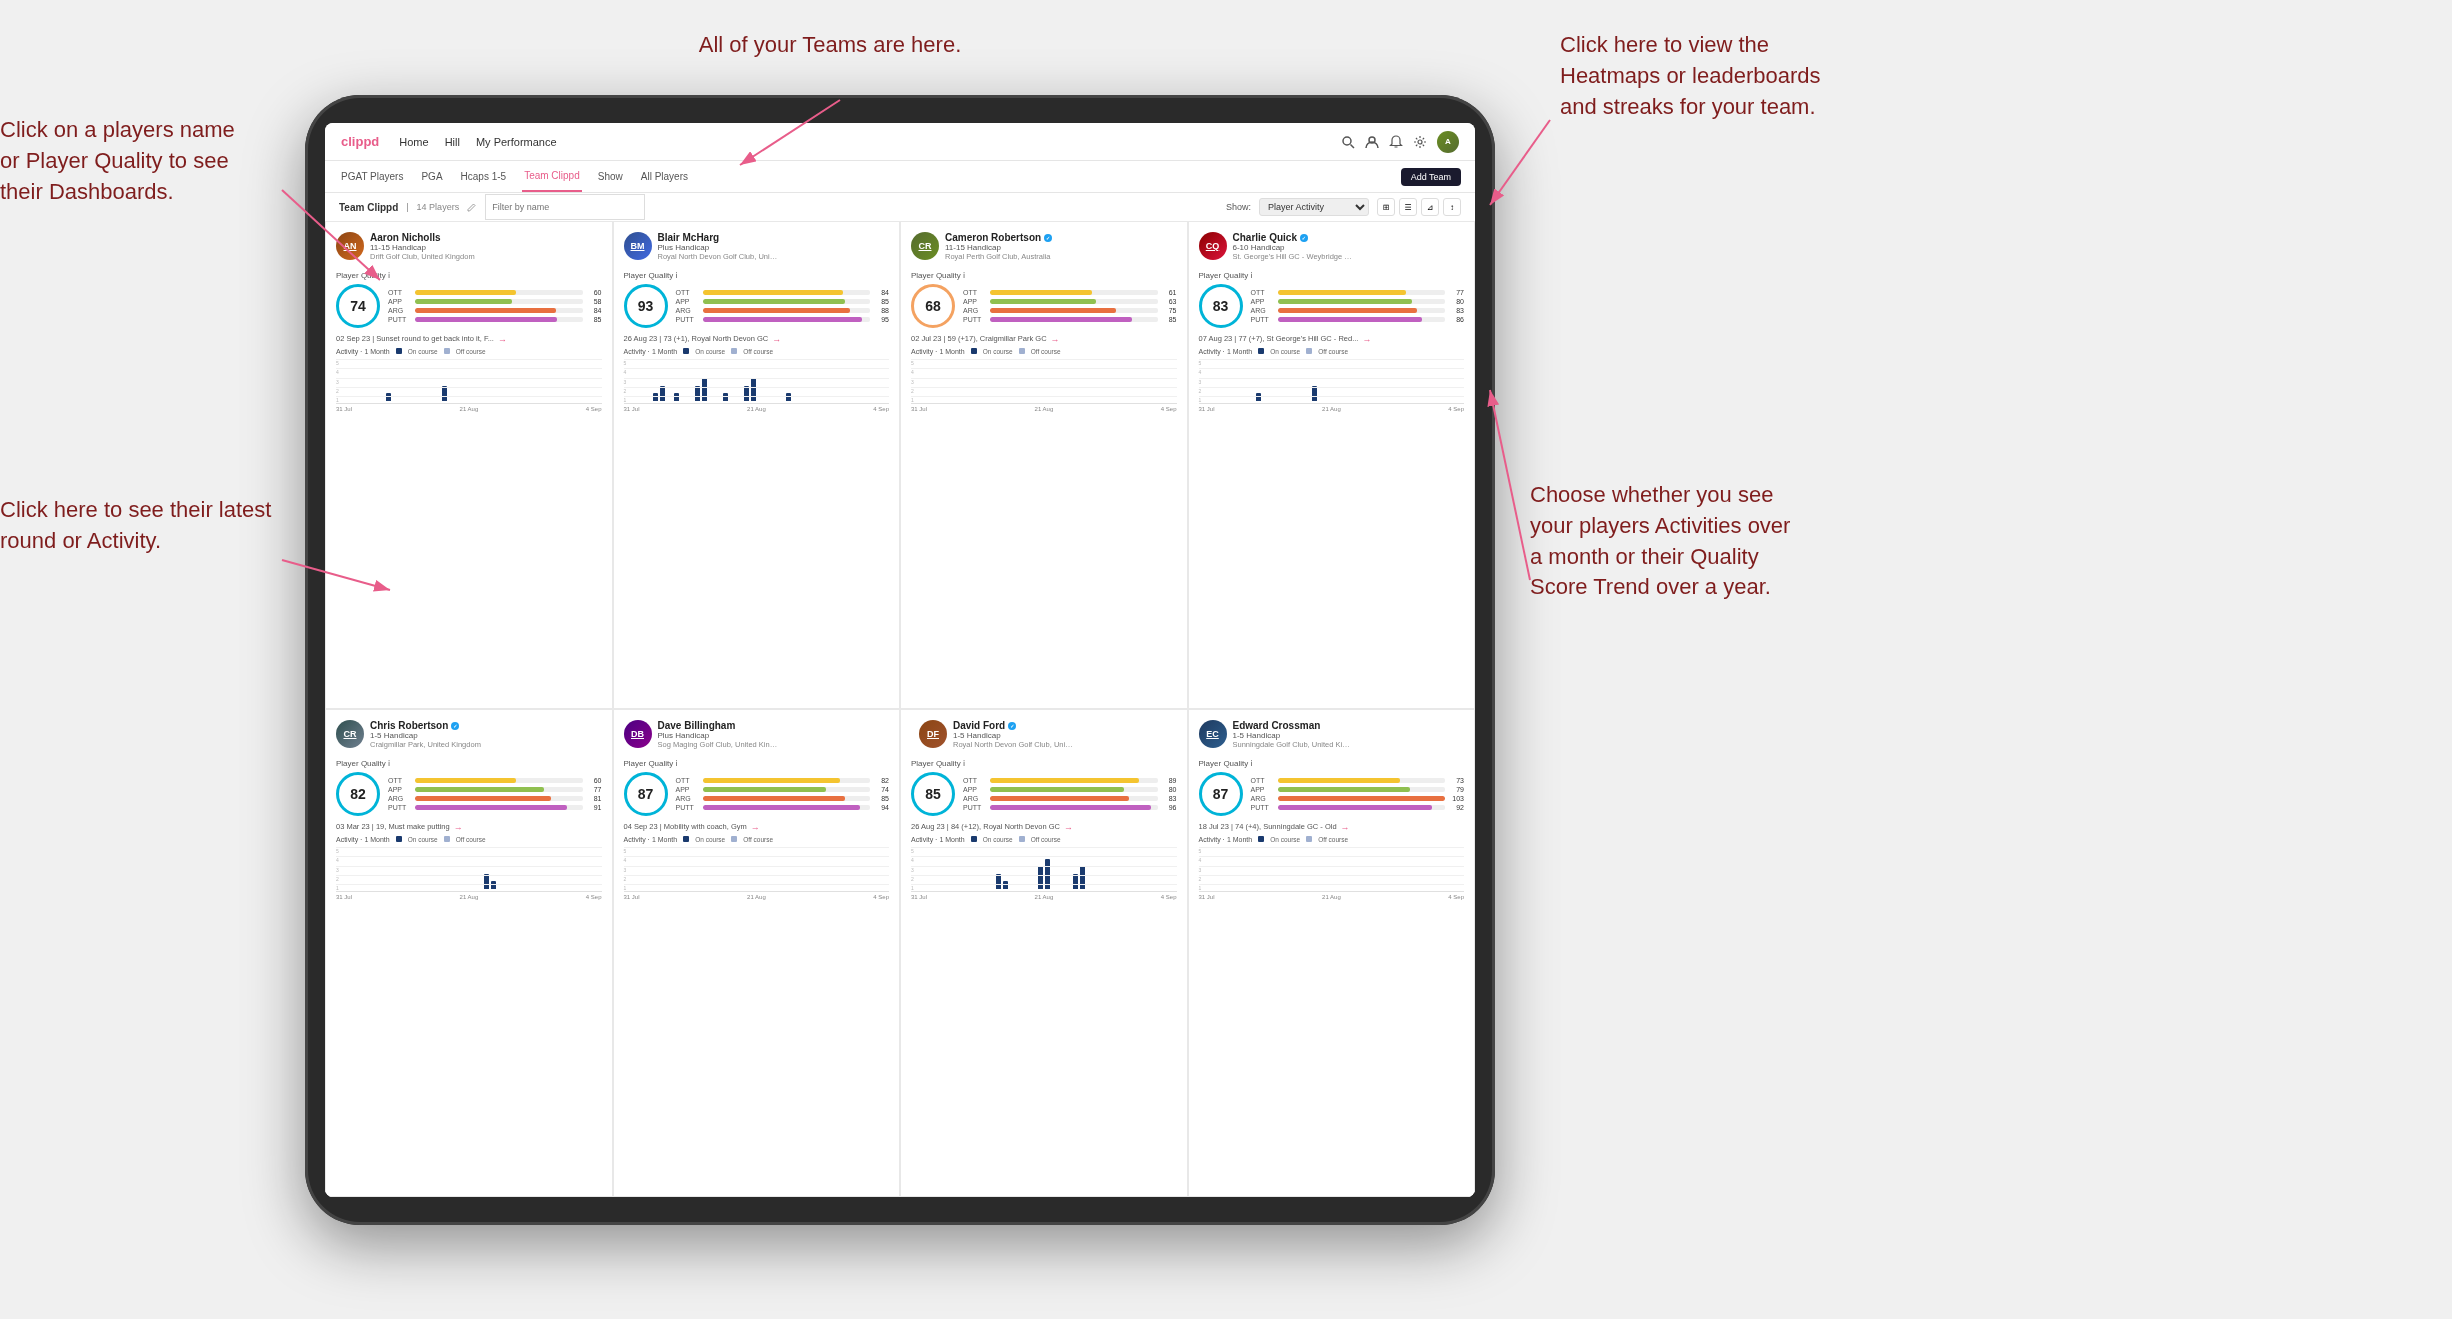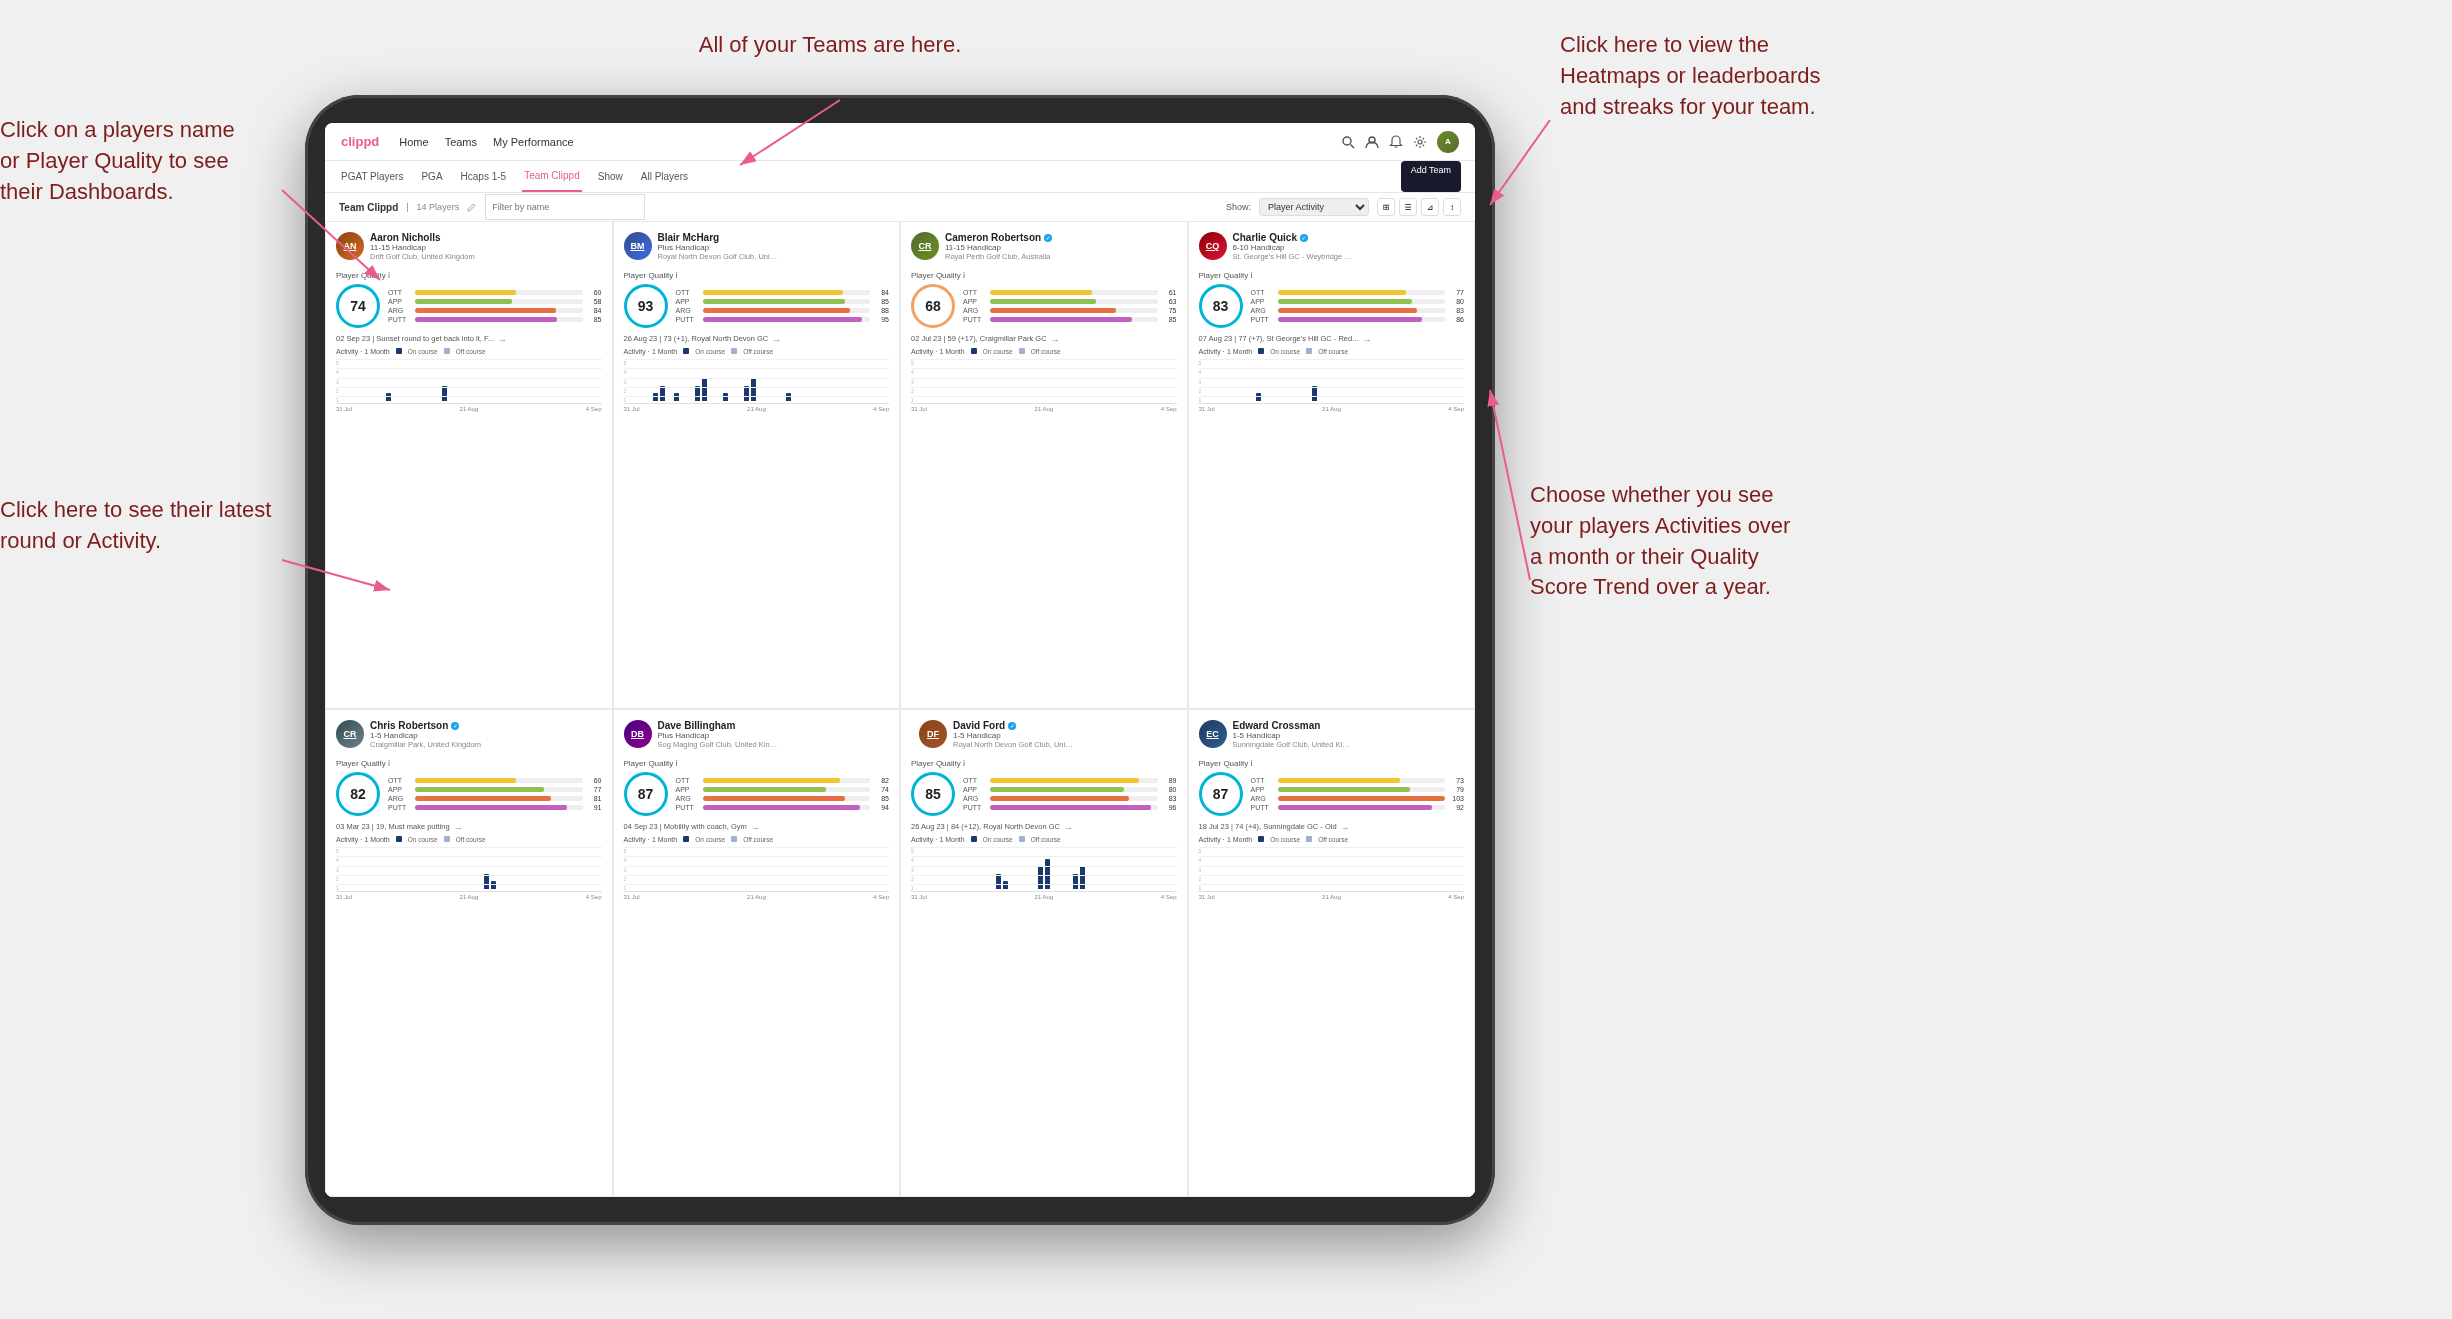--- a/index.html
+++ b/index.html
@@ -76,20 +76,21 @@
 
     .nav-icons {
       display: flex;
       gap: 10px;
       align-items: center;
     }
 
     
     .tab-bar {
       display: flex;
+      align-items: center;
       padding: 0 14px;
       height: 32px;
       background: #fff;
       border-bottom: 1px solid #e5e5e5;
       gap: 14px;
     }
 
     .tab-item {
       font-size: 10px;
       color: #555;
@@ -454,21 +455,21 @@
 </head>
 <body>
 
 <div class="ipad-frame">
   <div class="ipad-screen">
 
     <div class="nav-bar">
       <span class="nav-logo">clippd</span>
       <div class="nav-links">
         <span class="nav-link">Home</span>
-        <span class="nav-link">Teams</span>
+        <span class="nav-link">Hill</span>
         <span class="nav-link">My Performance</span>
       </div>
       <div class="nav-spacer"></div>
       <div class="nav-icons">
         <svg width="14" height="14" viewBox="0 0 14 14">
             <circle cx="6" cy="6" r="4" stroke="#555" stroke-width="1.5" fill="none"></circle>
             <line x1="9.5" y1="9.5" x2="13" y2="13" stroke="#555" stroke-width="1.5"></line>
           </svg>
         <svg width="14" height="14" viewBox="0 0 14 14">
             <circle cx="7" cy="5" r="3" stroke="#555" stroke-width="1.5" fill="none"></circle>

